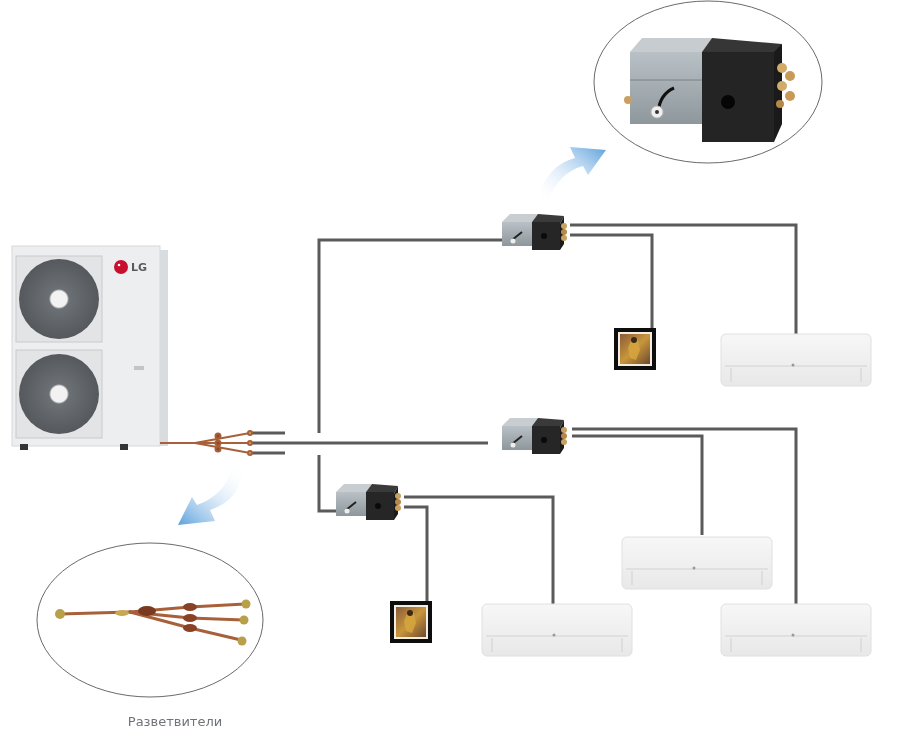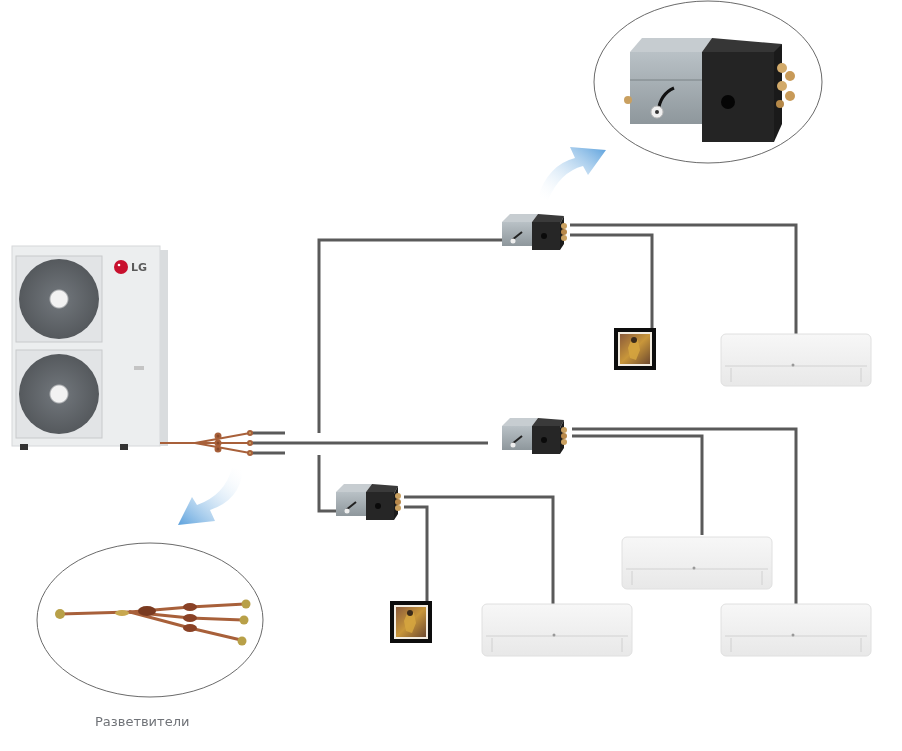--- a/index.html
+++ b/index.html
@@ -1,18 +1,18 @@
 <!DOCTYPE html>
 <html><head>
 <meta charset="utf-8">
 <style>
   html, body { margin:0; padding:0; background:#ffffff; }
   body { width:902px; height:751px; position:relative; overflow:hidden; font-family:"DejaVu Sans", sans-serif; }
   #diagram { position:absolute; left:0; top:0; width:902px; height:751px; }
-  .caption { position:absolute; left:95px; top:714px; width:160px; font-size:13px; color:#707378; font-family:"DejaVu Sans", sans-serif; }
+  .caption { position:absolute; left:95px; top:714px; width:160px; text-align:center; font-size:13px; color:#707378; font-family:"DejaVu Sans", sans-serif; }
 </style>
 </head>
 <body>
 
 <svg id="diagram" viewBox="0 0 902 751" xmlns="http://www.w3.org/2000/svg">
   <defs>
     <linearGradient id="arrowGradUp" x1="0" y1="1" x2="1" y2="0">
       <stop offset="0" stop-color="#ffffff" stop-opacity="0"></stop>
       <stop offset="1" stop-color="#5aa0dc"></stop>
     </linearGradient>

